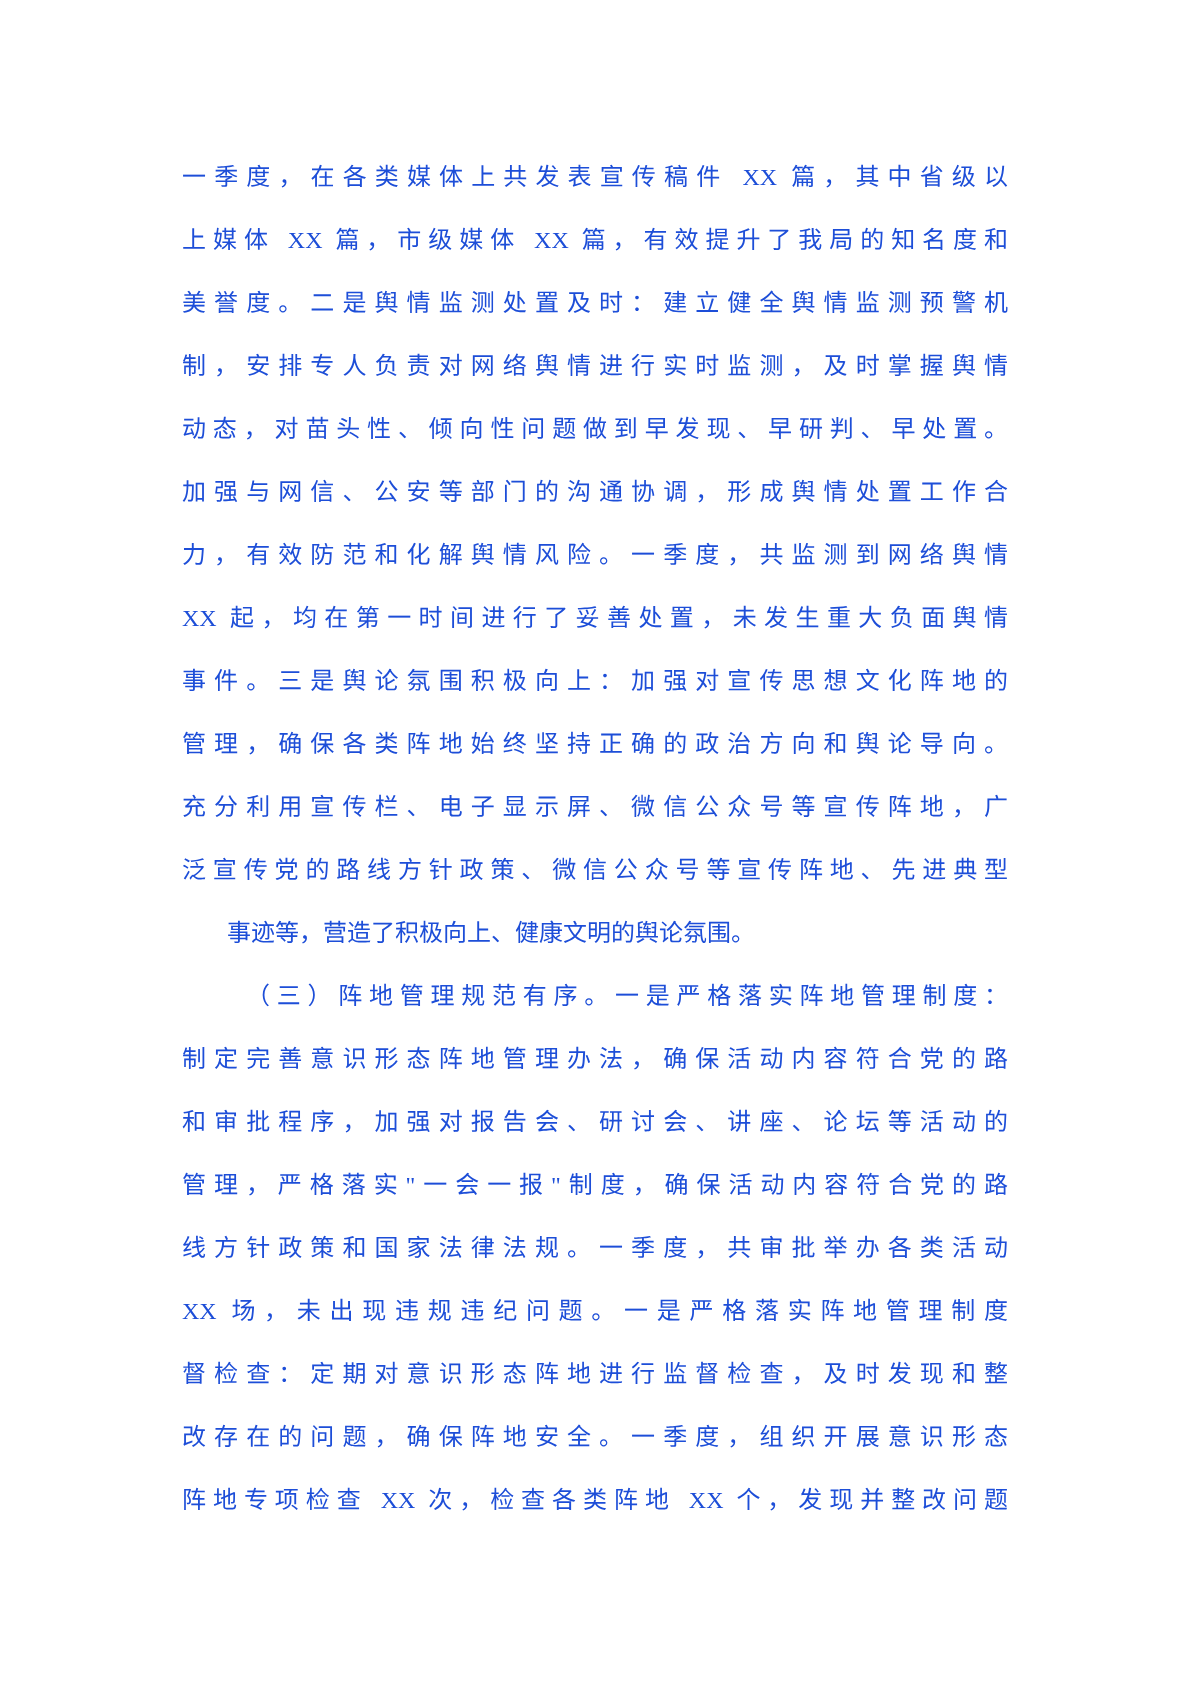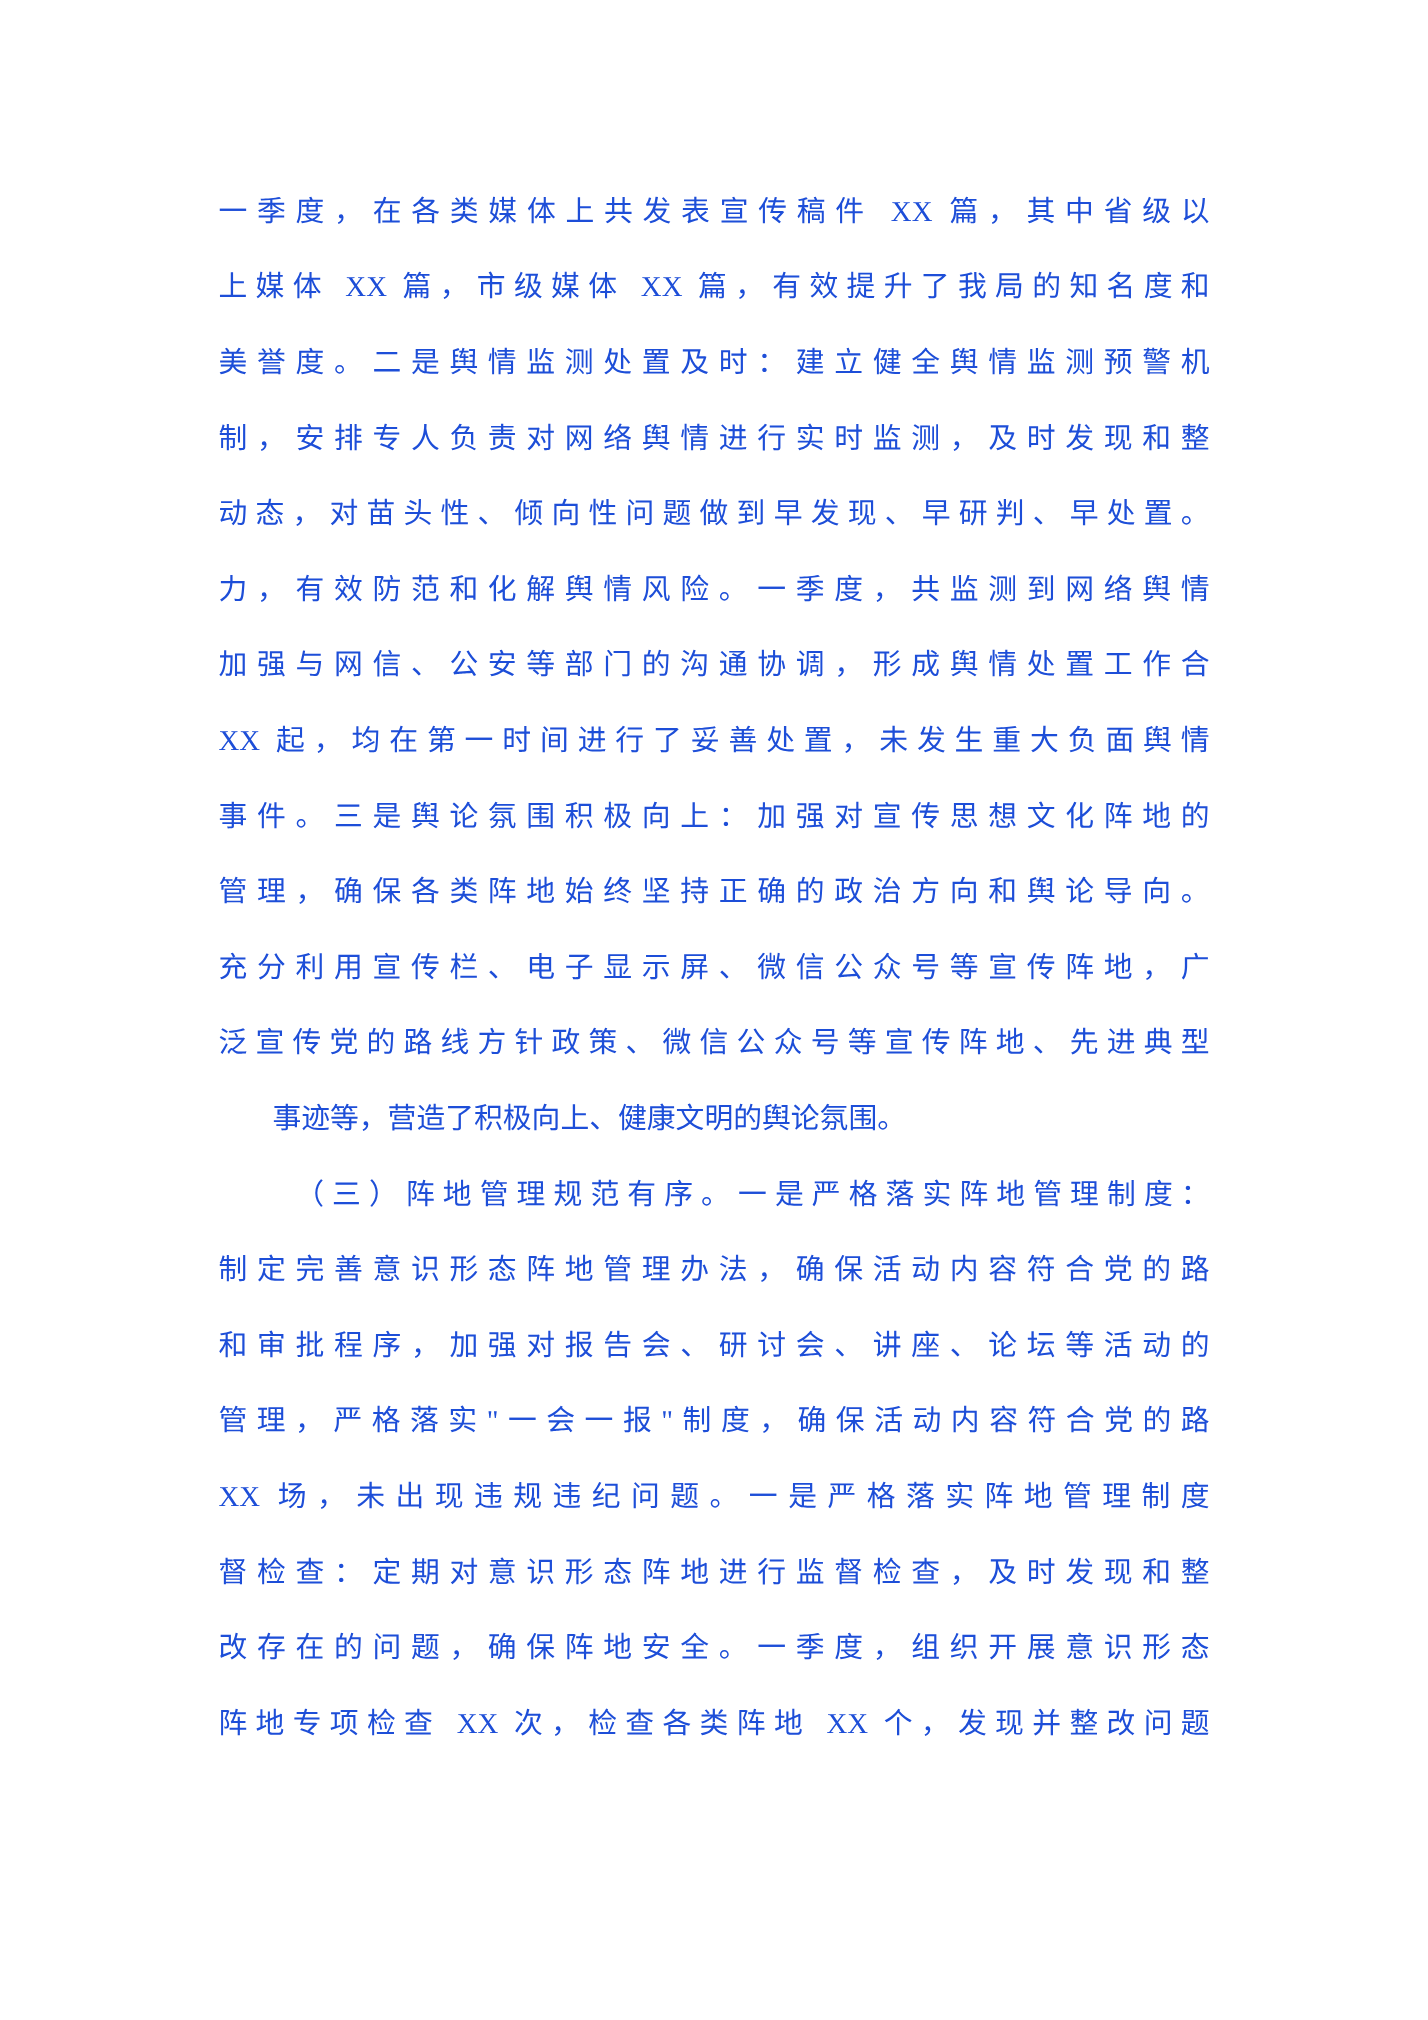--- a/index.html
+++ b/index.html
@@ -58,37 +58,38 @@
 </head>
 <body>
 
 <div class="page">
   <div class="text-block">
 
     <div class="para">
       <div class="line">一季度，在各类媒体上共发表宣传稿件 XX 篇，其中省级以</div>
       <div class="line">上媒体 XX 篇，市级媒体 XX 篇，有效提升了我局的知名度和</div>
       <div class="line">美誉度。二是舆情监测处置及时：建立健全舆情监测预警机</div>
-      <div class="line">制，安排专人负责对网络舆情进行实时监测，及时发现和整</div>
+      <div class="line">制，安排专人负责对网络舆情进行实时监测，及时掌握舆情</div>
       <div class="line">动态，对苗头性、倾向性问题做到早发现、早研判、早处置。</div>
+      <div class="line">加强与网信、公安等部门的沟通协调，形成舆情处置工作合</div>
       <div class="line">力，有效防范和化解舆情风险。一季度，共监测到网络舆情</div>
-      <div class="line">加强与网信、公安等部门的沟通协调，形成舆情处置工作合</div>
       <div class="line">XX 起，均在第一时间进行了妥善处置，未发生重大负面舆情</div>
       <div class="line">事件。三是舆论氛围积极向上：加强对宣传思想文化阵地的</div>
       <div class="line">管理，确保各类阵地始终坚持正确的政治方向和舆论导向。</div>
       <div class="line">充分利用宣传栏、电子显示屏、微信公众号等宣传阵地，广</div>
       <div class="line">泛宣传党的路线方针政策、微信公众号等宣传阵地、先进典型</div>
       <div class="line para-end">事迹等，营造了积极向上、健康文明的舆论氛围。</div>
     </div>
 
     <div class="para">
       <div class="line first-indent">（三）阵地管理规范有序。一是严格落实阵地管理制度：</div>
       <div class="line">制定完善意识形态阵地管理办法，确保活动内容符合党的路</div>
       <div class="line">和审批程序，加强对报告会、研讨会、讲座、论坛等活动的</div>
       <div class="line">管理，严格落实"一会一报"制度，确保活动内容符合党的路</div>
+      <div class="line">线方针政策和国家法律法规。一季度，共审批举办各类活动</div>
       <div class="line">XX 场，未出现违规违纪问题。一是严格落实阵地管理制度</div>
       <div class="line">督检查：定期对意识形态阵地进行监督检查，及时发现和整</div>
       <div class="line">改存在的问题，确保阵地安全。一季度，组织开展意识形态</div>
       <div class="line">阵地专项检查 XX 次，检查各类阵地 XX 个，发现并整改问题</div>
     </div>
 
   </div>
 </div>
 
 </body></html>

